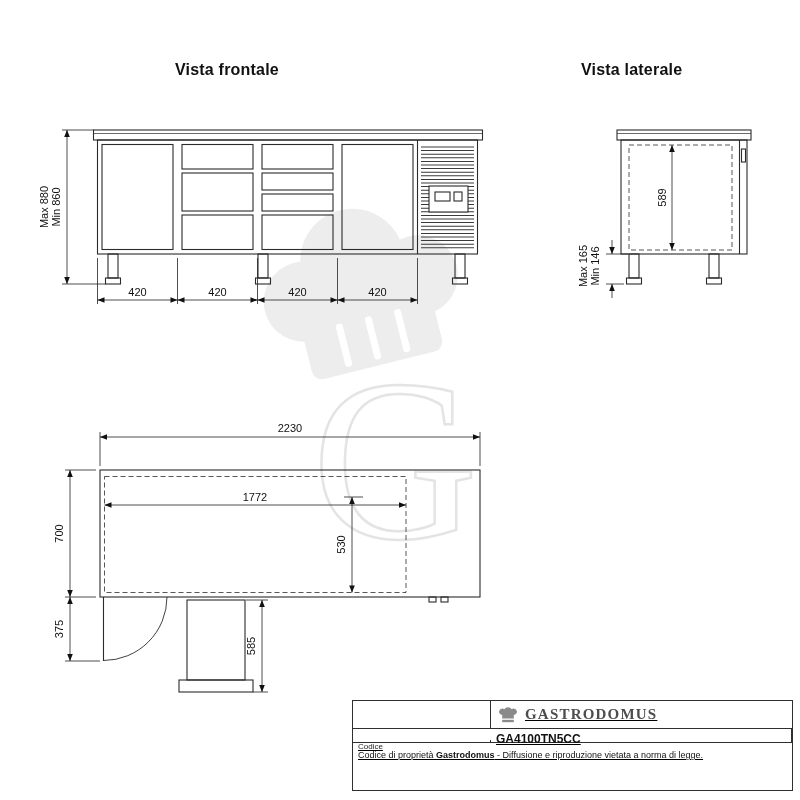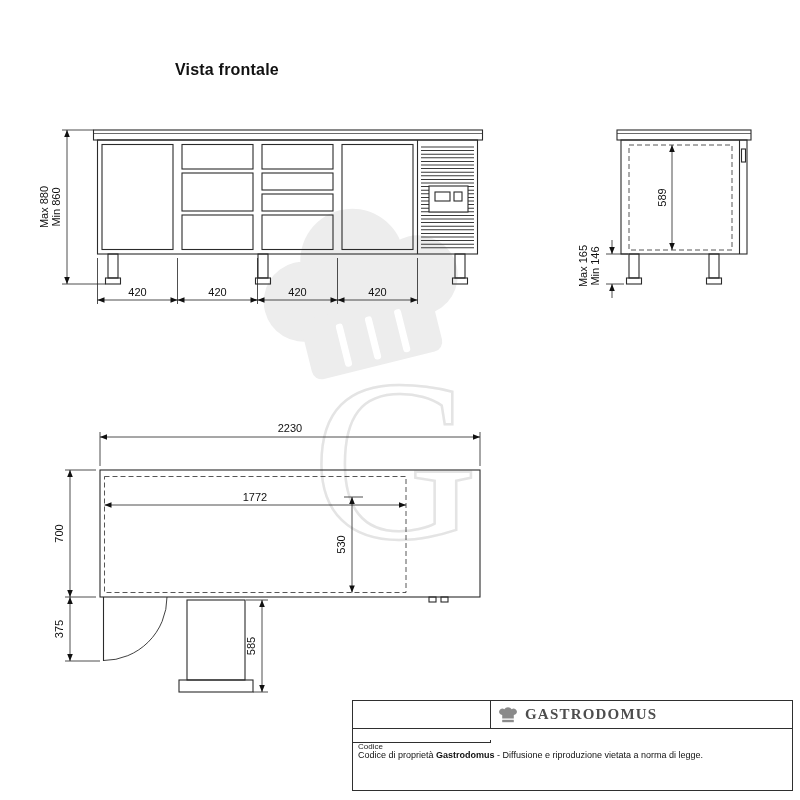--- a/index.html
+++ b/index.html
@@ -7,21 +7,21 @@
   body { width:800px; height:800px; font-family:"Liberation Sans", sans-serif; }
   .page { position:relative; width:800px; height:800px; background:#fff; overflow:hidden; }
   #drawing { position:absolute; left:0; top:0; }
   .view-title { position:absolute; font-size:16px; font-weight:bold; color:#111; text-align:left; letter-spacing:0.2px; }
   .vt-front { left:175px; top:61px; width:220px; }
   .vt-side  { left:581px; top:61px; width:200px; }
   .vt-top   { left:182px; top:381px; width:220px; }
 
   .title-block { position:absolute; left:352px; top:700px; width:441px; height:91px;
                  border:1px solid #2f2f2f; background:#fff; display:grid;
-                 grid-template-columns:138px 1fr; grid-template-rows:28px 14px 20px 1fr; }
+                 grid-template-columns:138px 1fr; grid-template-rows:28px 14px 20px 1fr;text-decoration:underline; }
   .br { border-right:1px solid #2f2f2f; }
   .bb { border-bottom:1px solid #2f2f2f; }
   .tb-logo { display:flex; align-items:center; gap:7px; padding-left:7px; }
   .logo-text { font-family:"Liberation Serif", serif; font-weight:bold; font-size:15px;
                text-transform:uppercase; letter-spacing:1.2px; color:#4d4d4d; }
   .tb-label { font-size:8px; color:#222; padding:2px 0 0 5px;margin-top:11px; }
   .tb-code  { font-size:12px; font-weight:bold; color:#111; padding:3px 0 0 5px; }
   .tb-desc  { font-size:11px; color:#111; padding:3px 0 0 5px; }
   .tb-note  { grid-column:1 / -1; font-size:9px; color:#111; padding:7px 0 0 5px; }
 </style>
@@ -184,27 +184,29 @@
       <text x="290" y="432">2230</text>
       <text x="255" y="501">1772</text>
       <text transform="translate(345 544.5) rotate(-90)">530</text>
       <text transform="translate(62.5 533.5) rotate(-90)">700</text>
       <text transform="translate(62.5 629) rotate(-90)">375</text>
       <text transform="translate(255 646) rotate(-90)">585</text>
     </g>
   </svg>
 
   <div class="view-title vt-front">Vista frontale</div>
+  <div class="view-title vt-side">Vista laterale</div>
 
   <div class="title-block">
     <div class="br bb"></div>
     <div class="bb tb-logo">
       <svg width="20" height="17" viewBox="0 0 20 17">
         <path d="M4.2 9 a3.2 3.2 0 1 1 2.1-5.7 A4.4 4.4 0 0 1 10 1.2 a4.4 4.4 0 0 1 3.7 2.1 A3.2 3.2 0 1 1 15.8 9 l0 3.6 -11.6 0 z" fill="#8a8a8a"></path>
         <rect x="4.2" y="13.8" width="11.6" height="2.4" fill="#8a8a8a"></rect>
       </svg>
       <span class="logo-text">Gastrodomus</span>
     </div>
     <div class="br bb tb-label">Codice</div>
+    <div class="br bb tb-code">GA4100TN5CC</div>
     <div class="tb-note"><span>Codice di proprietà </span><b>Gastrodomus</b><span> - Diffusione e riproduzione vietata a norma di legge.</span></div>
   </div>
 
 </div>
 
 </body></html>

